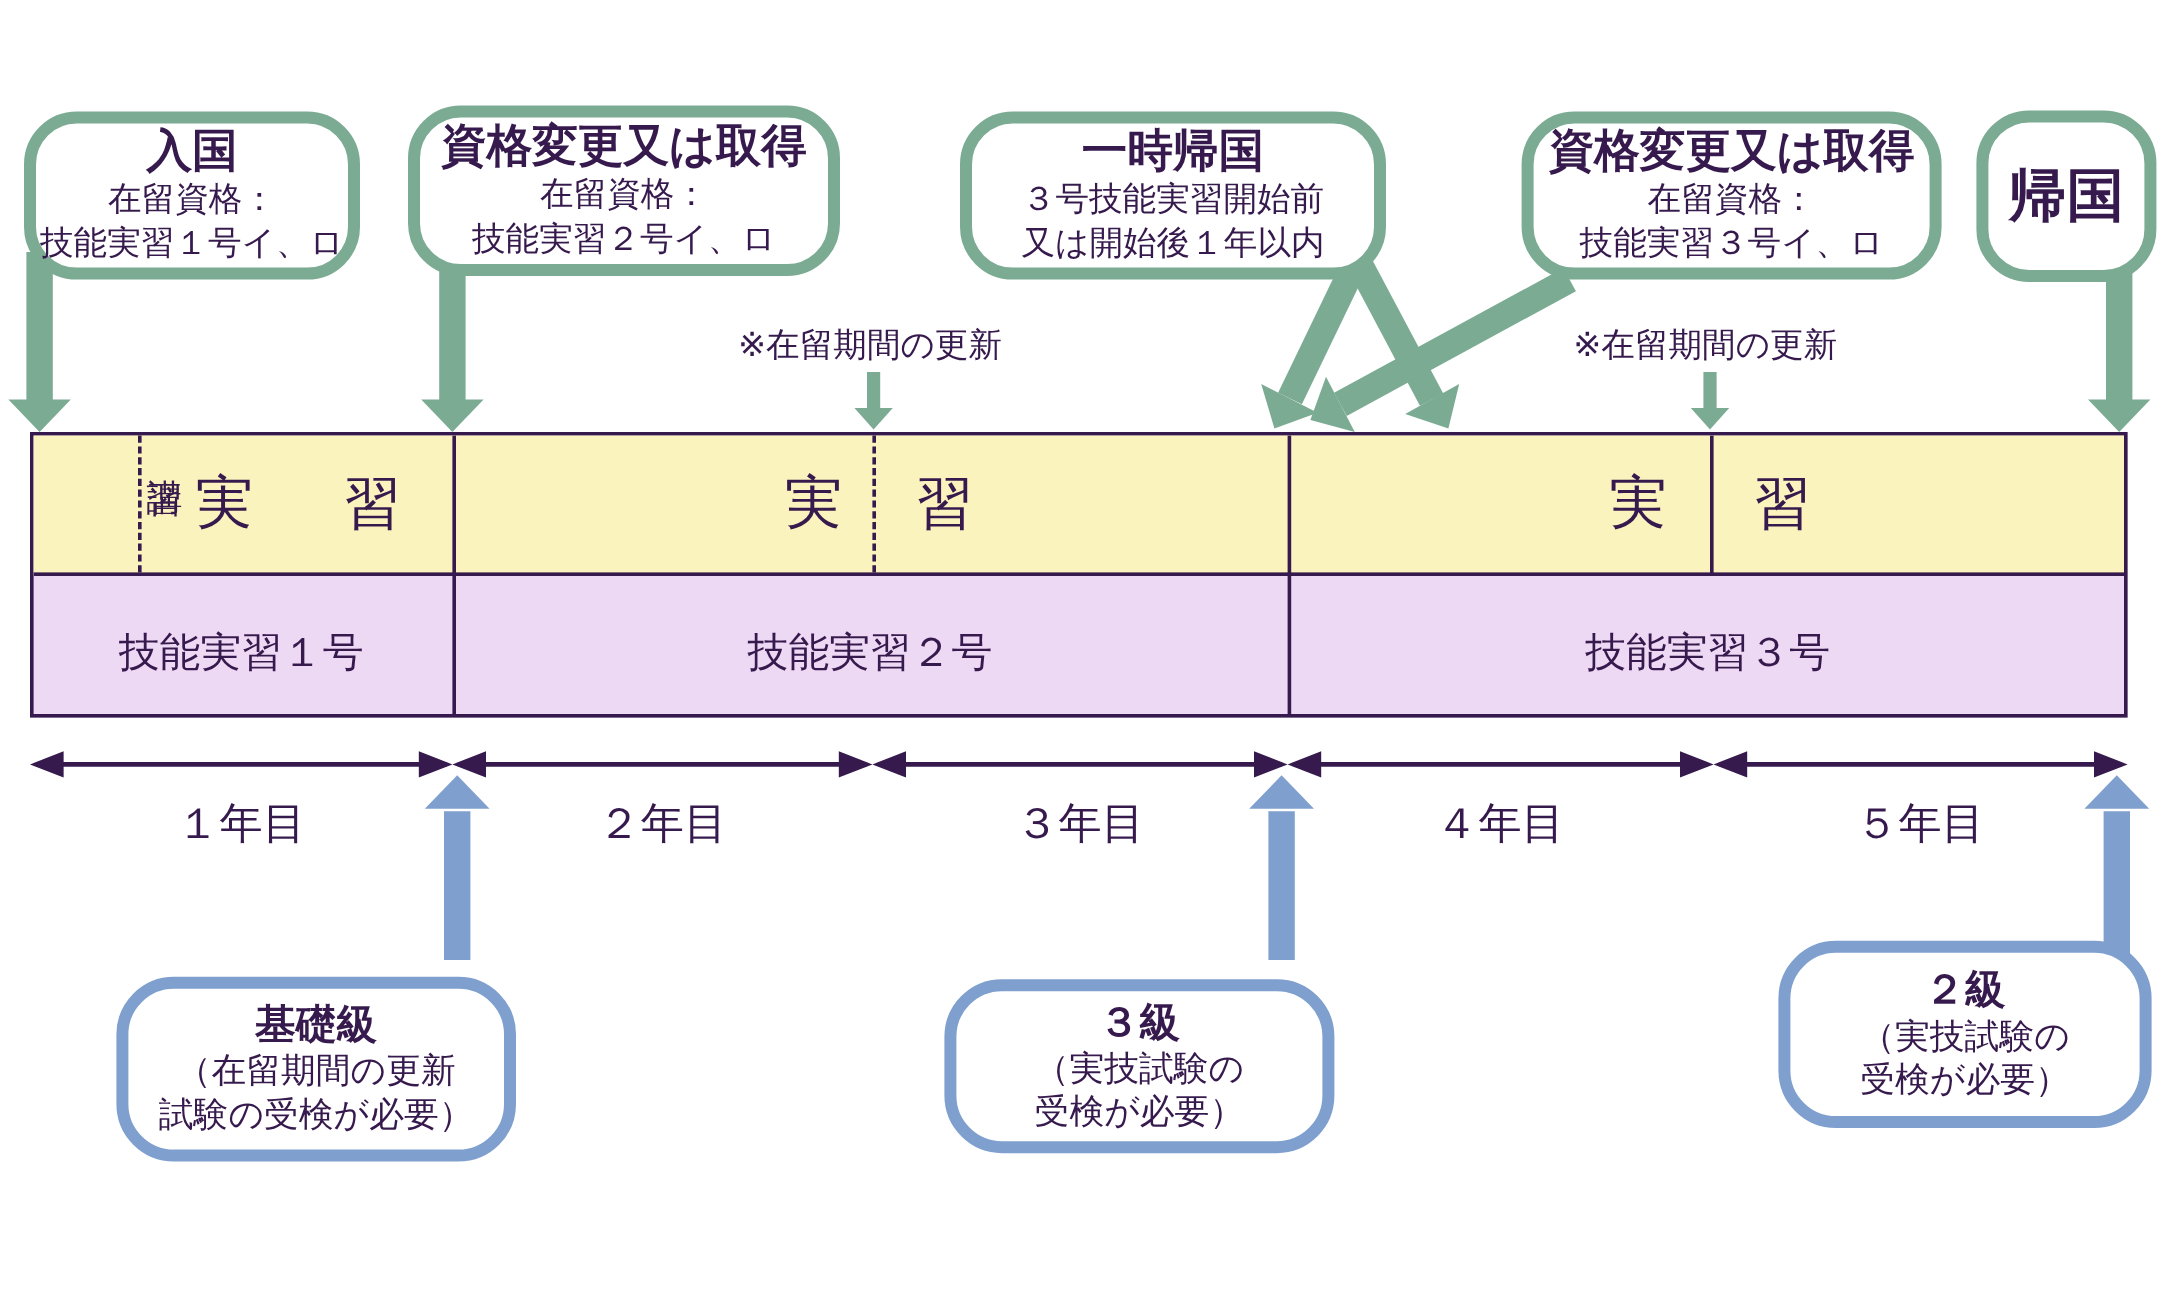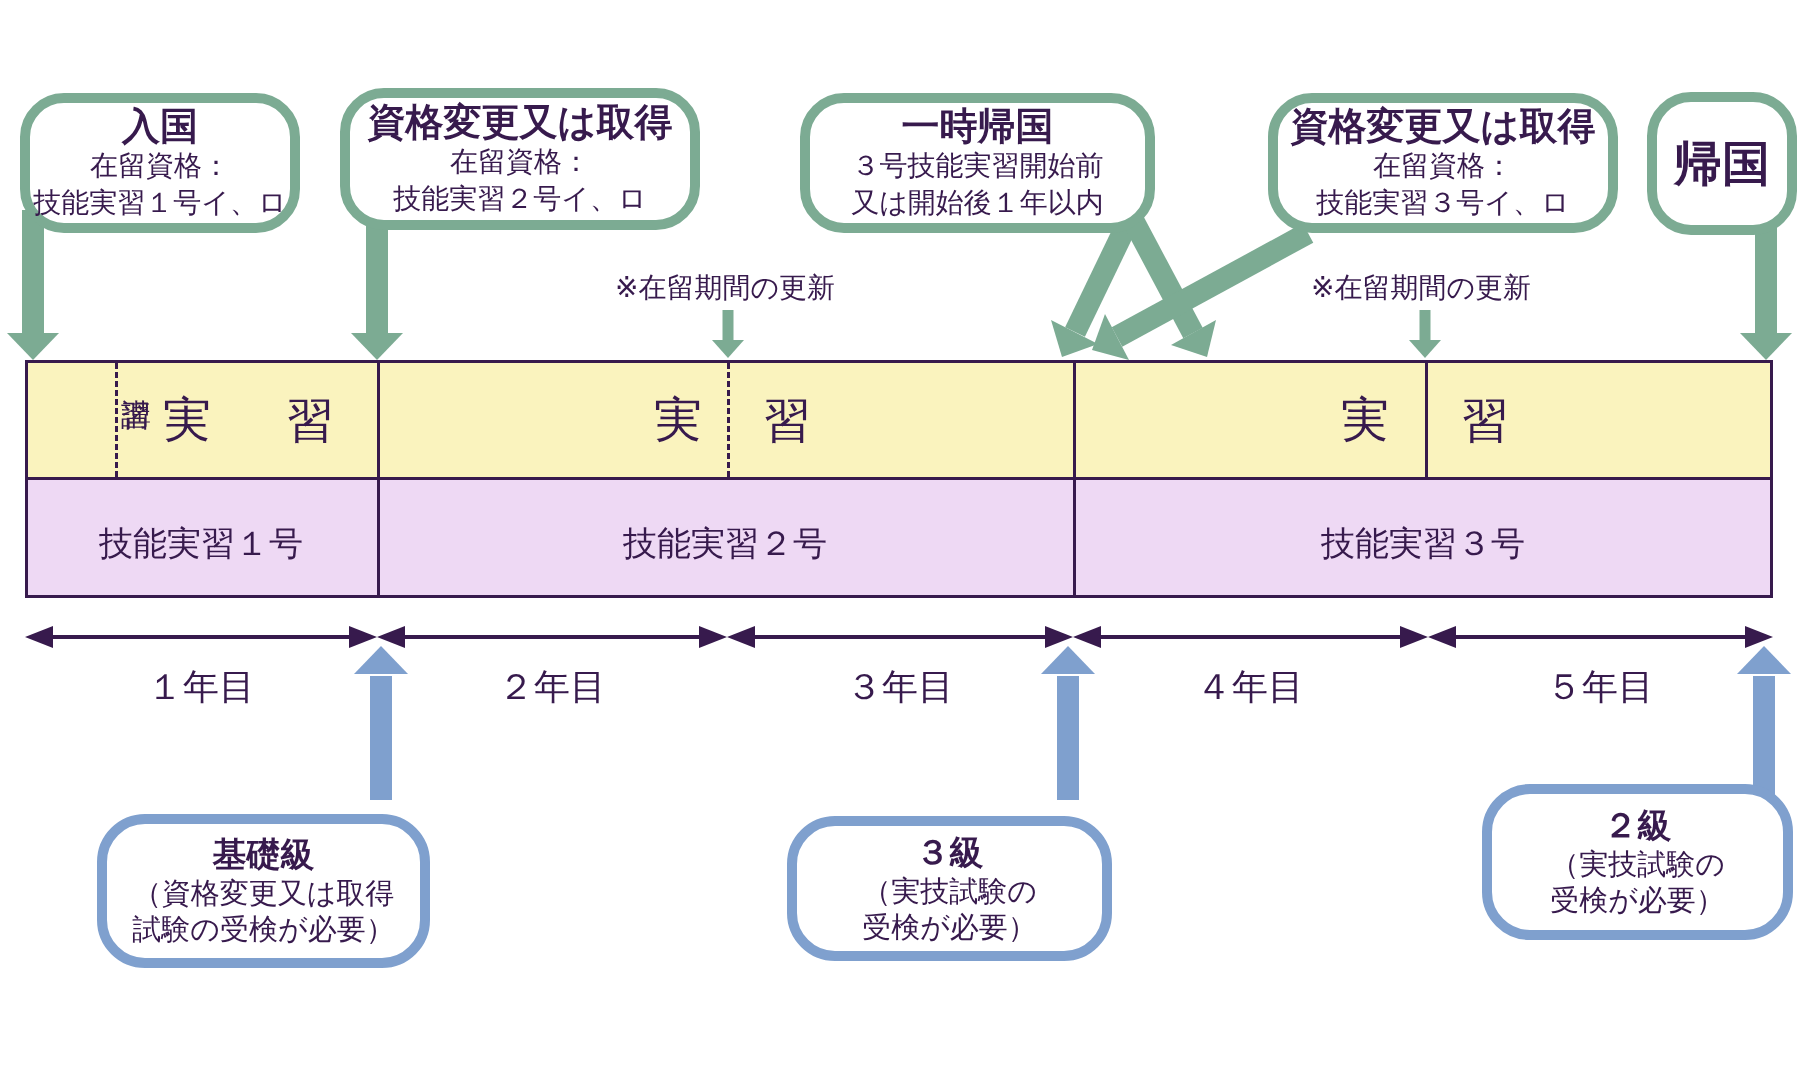--- a/index.html
+++ b/index.html
@@ -158,21 +158,21 @@
   <span class="note" style="left:1421px;top:288px">※在留期間の更新</span>
 
   <span class="year" style="left:201px;top:687px">１年目</span>
   <span class="year" style="left:552px;top:687px">２年目</span>
   <span class="year" style="left:900px;top:687px">３年目</span>
   <span class="year" style="left:1250px;top:687px">４年目</span>
   <span class="year" style="left:1600px;top:687px">５年目</span>
 
   <div class="bbubble" style="left:97px;top:778px;width:333px;height:154px">
     <div class="btitle">基礎級</div>
-    <div class="bline">（資格変更又は取得</div>
+    <div class="bline">（在留期間の更新</div>
     <div class="bline">試験の受検が必要）</div>
   </div>
 
   <div class="bbubble" style="left:787px;top:780px;width:325px;height:145px">
     <div class="btitle">３級</div>
     <div class="bline">（実技試験の</div>
     <div class="bline">受検が必要）</div>
   </div>
 
   <div class="bbubble" style="left:1482px;top:748px;width:311px;height:156px">

